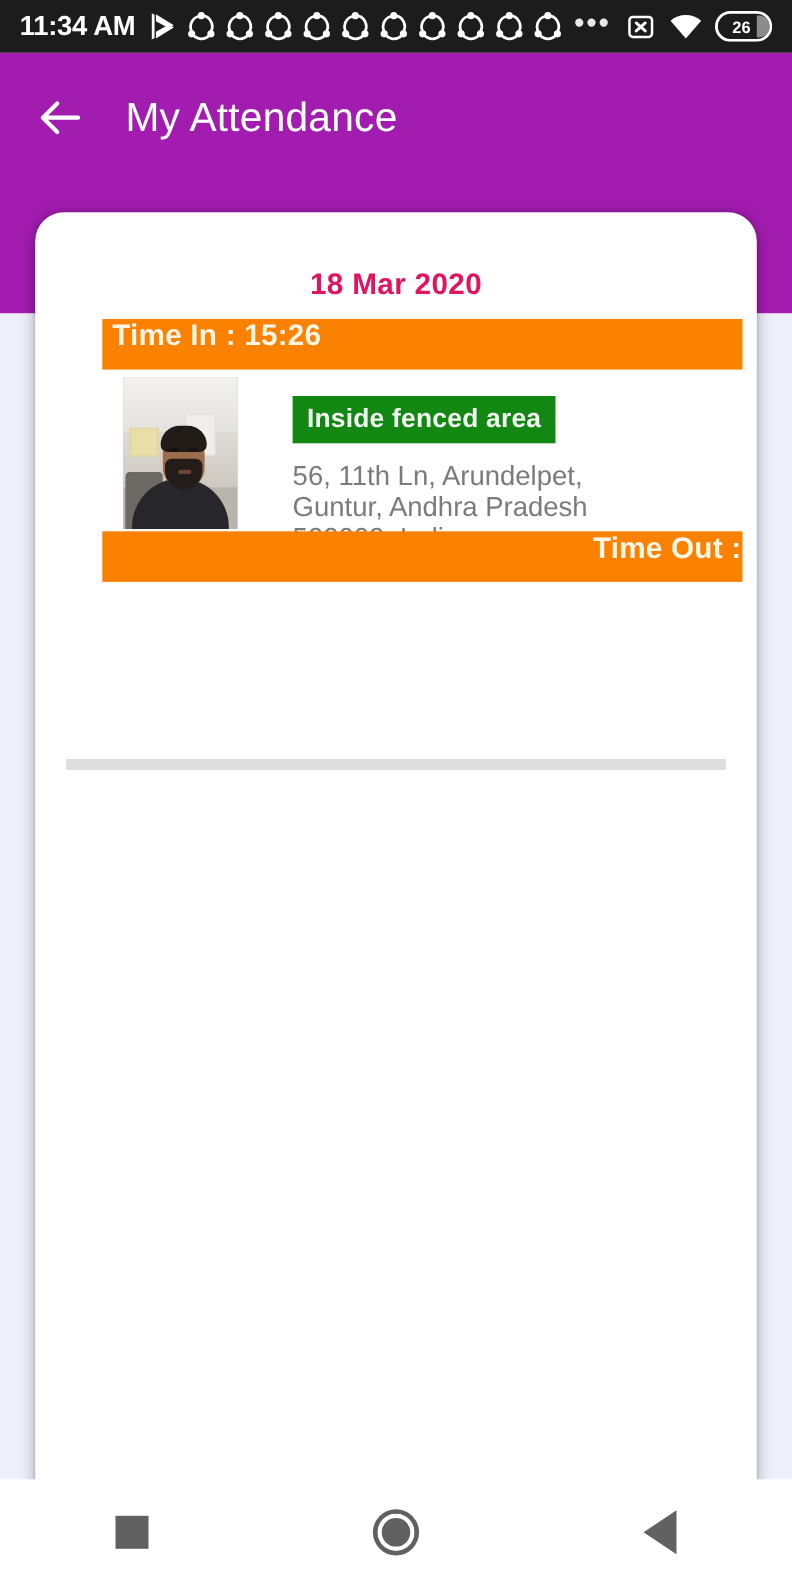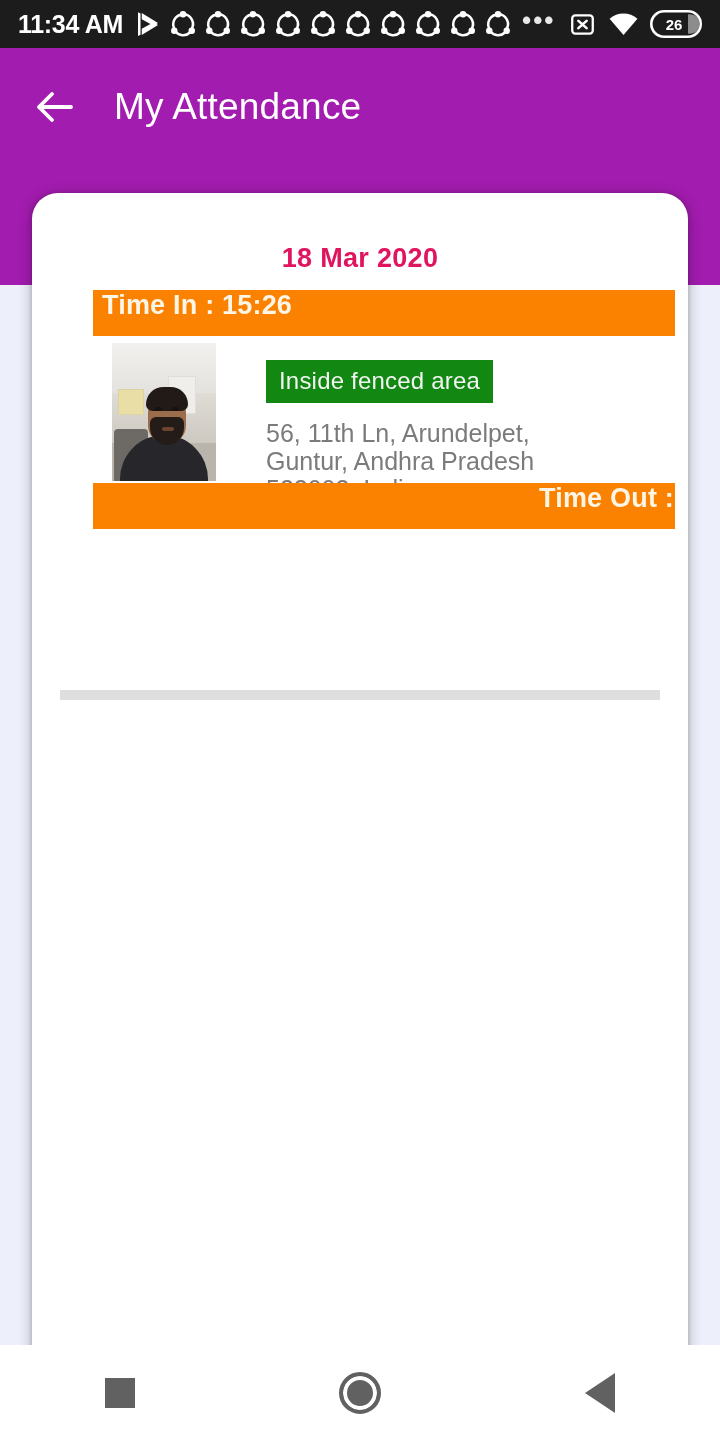--- a/index.html
+++ b/index.html
@@ -155,21 +155,21 @@
 
   #entry-info {
     margin-left:50px;
     padding-top:17px;
     flex:1;
   }
   #fence-status-badge {
     display:inline-block;
     background:#128712;
     color:#f2f6f2;
-    font-size:24px; font-weight:400;
+    font-size:24px; font-weight:700;
     padding:7px 13px 8px 13px;
     letter-spacing:0.2px;
     white-space:nowrap;
   }
   #entry-address {
     margin-top:16px;
     font-size:25px;
     line-height:1.12;
     color:#7b7b7b;
     max-width:350px;

